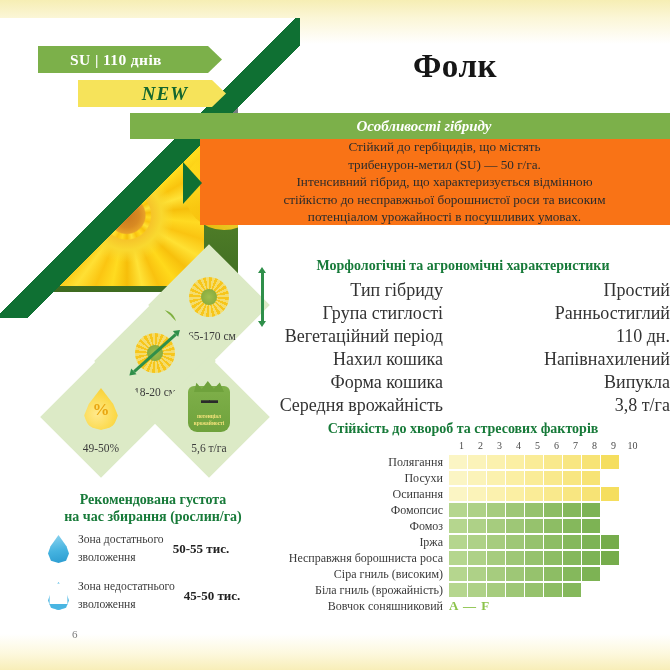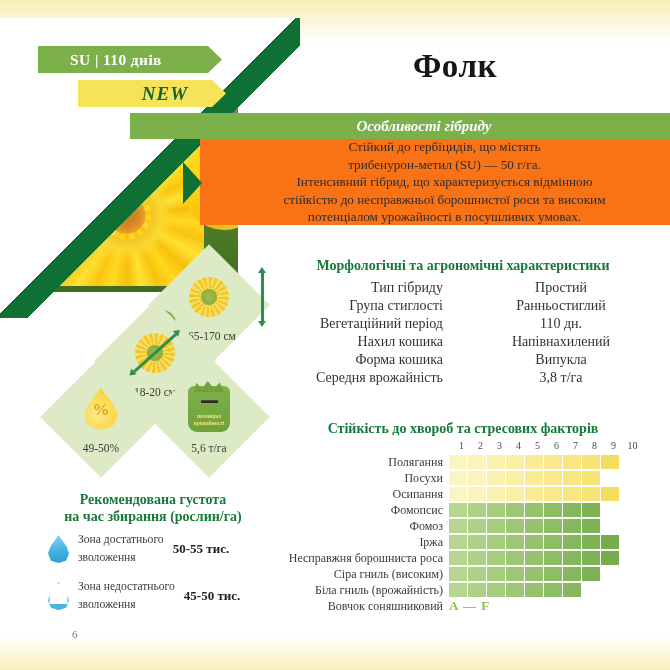--- a/index.html
+++ b/index.html
@@ -217,25 +217,25 @@
     line-height: 6.5px; text-align: center; padding-bottom: 6px; white-space: pre-line;
   }
 
   
   .sec-head {
     position: absolute; font-weight: bold; color: #177a39; font-size: 14px; text-align: center;
   }
   #morph-head { left: 256px; top: 258px; width: 414px; }
   .morph-table {
     position: absolute; left: 256px; top: 279px; width: 414px;
-    border-collapse: collapse; font-size: 14px; color: #333;
+    border-collapse: collapse; font-size: 18px; color: #333;
   }
   .morph-table td { padding: 1px 0; vertical-align: top; }
   .morph-table td.k { text-align: right; width: 196px; padding-right: 9px; }
-  .morph-table td.v { text-align: center; }
+  .morph-table td.v { text-align: right; }
 
   
   #res-head { left: 256px; top: 421px; width: 414px; }
   .chart { position: absolute; left: 256px; top: 440px; width: 414px; }
   .chart-scale { position: relative; height: 14px; margin-left: 196px; }
   .chart-scale span {
     position: absolute; top: 0; width: 19px; text-align: center;
     font-size: 10px; color: #4a4a4a;
   }
   .crow { display: flex; align-items: center; height: 16px; }

